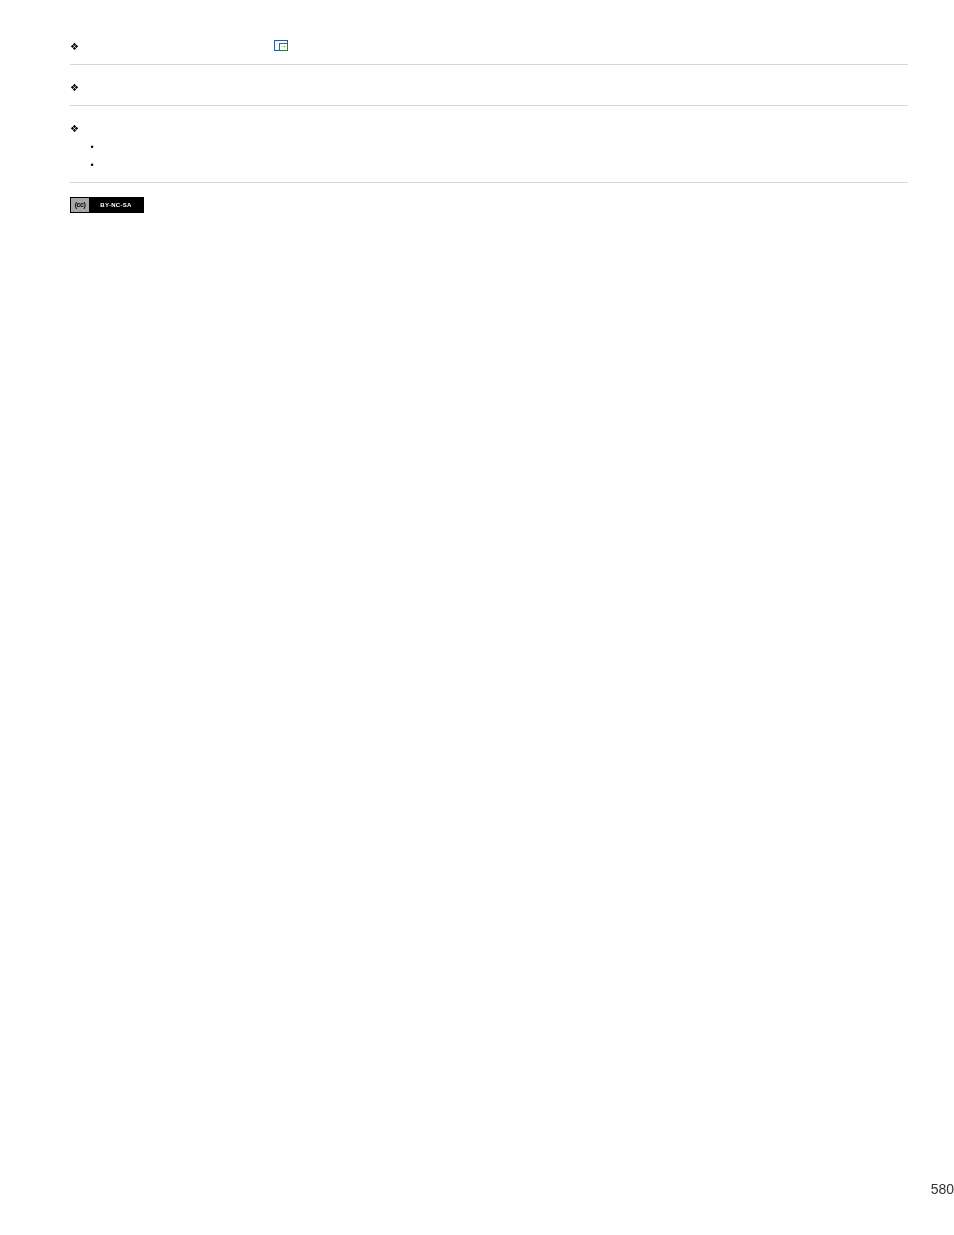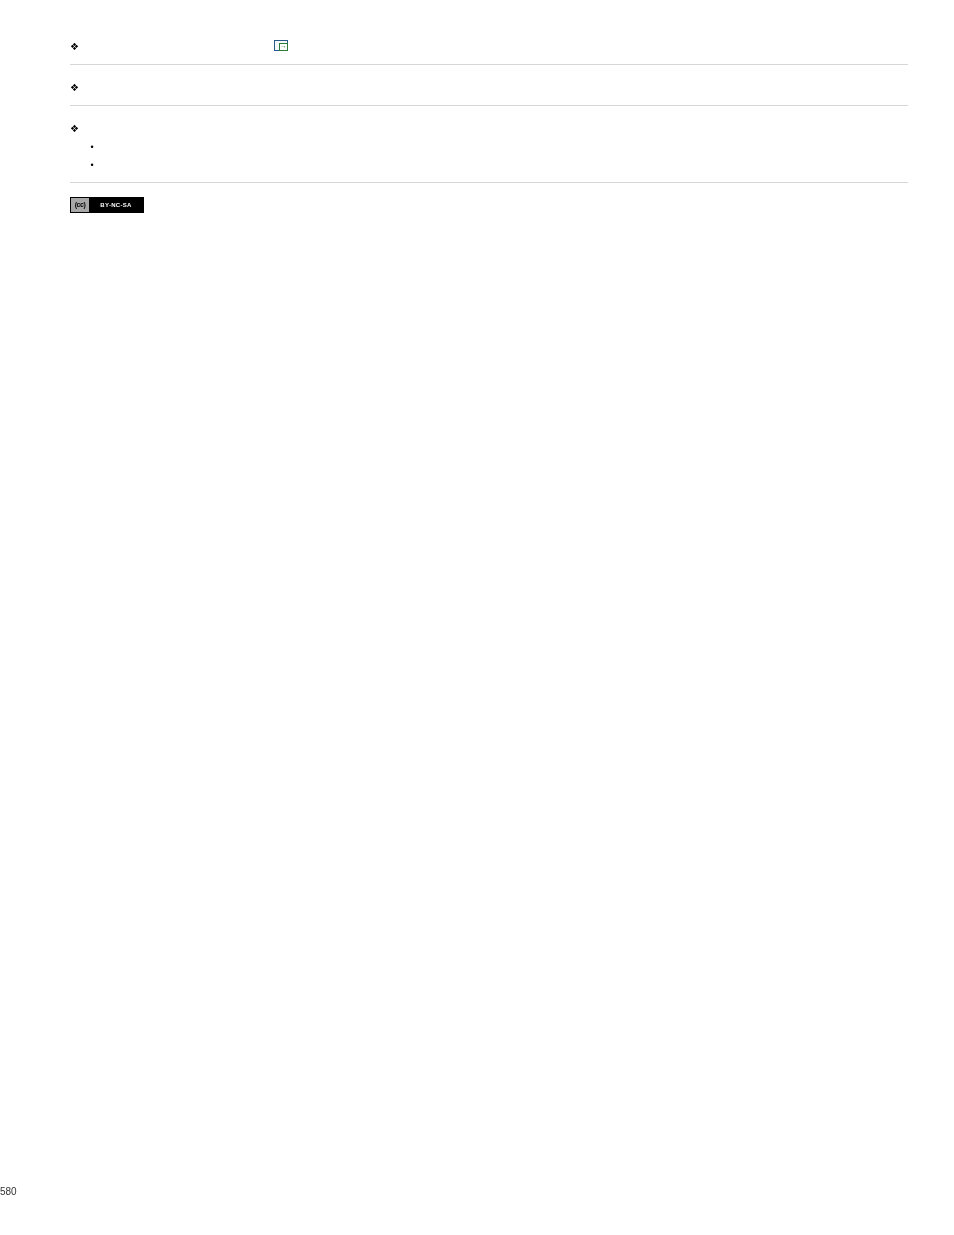--- a/index.html
+++ b/index.html
@@ -116,22 +116,22 @@
     font-weight: bold;
     text-align: center;
     line-height: 14px;
     letter-spacing: 0.3px;
   }
   .page-number {
     position: absolute;
     bottom: 38px;
     left: 0;
     width: 100%;
-    text-align: left;
-    font-size: 10px;
+    text-align: right;
+    font-size: 14px;
     color: #333;
   }
 </style>
 </head>
 <body>
 
 <div class="content">
 
   <div class="section">
     <div class="row">

